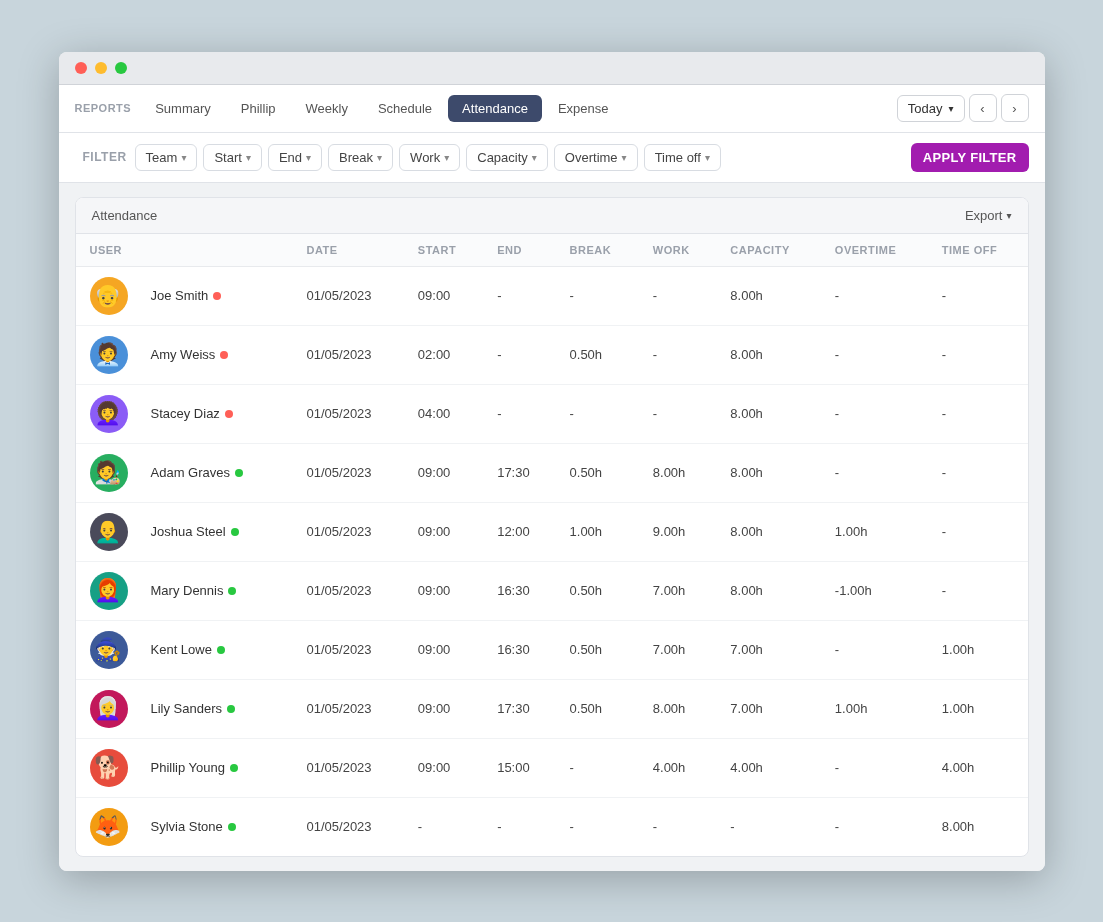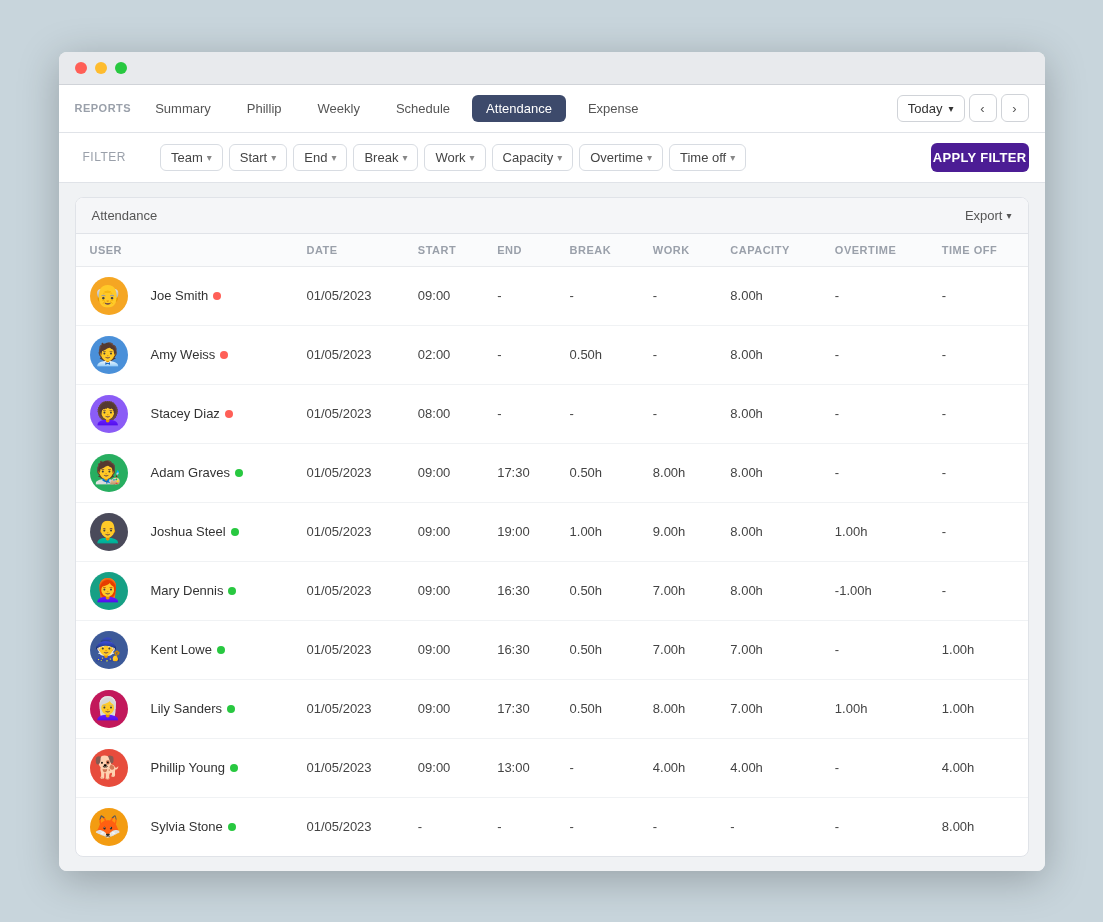--- a/index.html
+++ b/index.html
@@ -108,45 +108,45 @@
       padding: 10px 16px;
       display: flex;
       align-items: center;
       gap: 8px;
       border-bottom: 1px solid #e0e3e8;
       flex-wrap: wrap;
     }
     .filter-label {
       color: #9aa0aa;
       font-size: 12px;
-      font-weight: 400;
+      font-weight: 700;
       text-transform: uppercase;
       letter-spacing: 0.5px;
       padding-left: 8px;
     }
     .filter-btn {
       background: #fff;
       border: 1px solid #d8dce2;
       border-radius: 6px;
       padding: 5px 10px;
       font-size: 13px;
       color: #444;
       cursor: pointer;
       display: flex;
       align-items: center;
       gap: 4px;
     }
     .filter-btn .chevron { font-size: 10px; color: #888; }
     .apply-btn {
       margin-left: auto;
-      background: #4c1d95;
+      background: #a21caf;
       color: #fff;
       border: none;
       border-radius: 6px;
-      padding: 7px 2px;
+      padding: 7px 12px;
       font-size: 13px;
       font-weight: 600;
       cursor: pointer;
       letter-spacing: 0.3px;
     }
 
     .content {
       padding: 14px 16px;
       background: #f0f2f4;
     }
@@ -244,42 +244,42 @@
   <div class="title-bar">
     <span class="traffic-light tl-red"></span>
     <span class="traffic-light tl-yellow"></span>
     <span class="traffic-light tl-green"></span>
   </div>
 
   <div class="nav-bar">
     <div class="nav-left">
       <span class="nav-label">REPORTS</span>
 
-      <div id="nav-tabs-container" style="display:flex;gap:8px;justify-content:center;">
+      <div id="nav-tabs-container" style="display:flex;gap:2px;justify-content:center;">
           <button class="nav-tab">Summary</button>
           <button class="nav-tab">Phillip</button>
           <button class="nav-tab">Weekly</button>
           <button class="nav-tab">Schedule</button>
           <button class="nav-tab active">Attendance</button>
           <button class="nav-tab">Expense</button>
         </div>
     </div>
     <div class="nav-right">
       <div class="today-select">
         <span>Today</span>
         <span style="font-size:10px;">▾</span>
       </div>
       <div class="nav-arrow">‹</div>
       <div class="nav-arrow">›</div>
     </div>
   </div>
 
   <div class="filter-bar">
     <span class="filter-label">FILTER</span>
-    <div id="filter-buttons-container" style="display:flex;gap:6px;flex-wrap:wrap;margin-left:26px;">
+    <div id="filter-buttons-container" style="display:flex;gap:6px;flex-wrap:wrap;">
         <button class="filter-btn">
           <span>Team</span>
           <span class="chevron">▾</span>
         </button>
         <button class="filter-btn">
           <span>Start</span>
           <span class="chevron">▾</span>
         </button>
         <button class="filter-btn">
           <span>End</span>
@@ -381,21 +381,21 @@
       <div class="avatar" style="background:#8b5cf6;">
         <span style="font-size:22px;">👩‍🦱</span>
       </div>
       <span class="user-name">
         Stacey Diaz
         <span style="width:8px;height:8px;border-radius:50%;background:#ff5f57;display:inline-block;"></span>
       </span>
     </div>
   </td>
               <td>01/05/2023</td>
-              <td>08:00</td>
+              <td>04:00</td>
               <td>-</td>
               <td>-</td>
               <td>-</td>
               <td>8.00h</td>
               <td>-</td>
               <td>-</td>
             </tr>
             <tr>
               <td>
     <div class="user-cell">
@@ -424,21 +424,21 @@
         <span style="font-size:22px;">👨‍🦲</span>
       </div>
       <span class="user-name">
         Joshua Steel
         <span style="width:8px;height:8px;border-radius:50%;background:#28c840;display:inline-block;"></span>
       </span>
     </div>
   </td>
               <td>01/05/2023</td>
               <td>09:00</td>
-              <td>19:00</td>
+              <td>12:00</td>
               <td>1.00h</td>
               <td>9.00h</td>
               <td>8.00h</td>
               <td>1.00h</td>
               <td>-</td>
             </tr>
             <tr>
               <td>
     <div class="user-cell">
       <div class="avatar" style="background:#16a085;">
@@ -508,21 +508,21 @@
         <span style="font-size:22px;">🐕</span>
       </div>
       <span class="user-name">
         Phillip Young
         <span style="width:8px;height:8px;border-radius:50%;background:#28c840;display:inline-block;"></span>
       </span>
     </div>
   </td>
               <td>01/05/2023</td>
               <td>09:00</td>
-              <td>13:00</td>
+              <td>15:00</td>
               <td>-</td>
               <td>4.00h</td>
               <td>4.00h</td>
               <td>-</td>
               <td>4.00h</td>
             </tr>
             <tr>
               <td>
     <div class="user-cell">
       <div class="avatar" style="background:#f39c12;">

